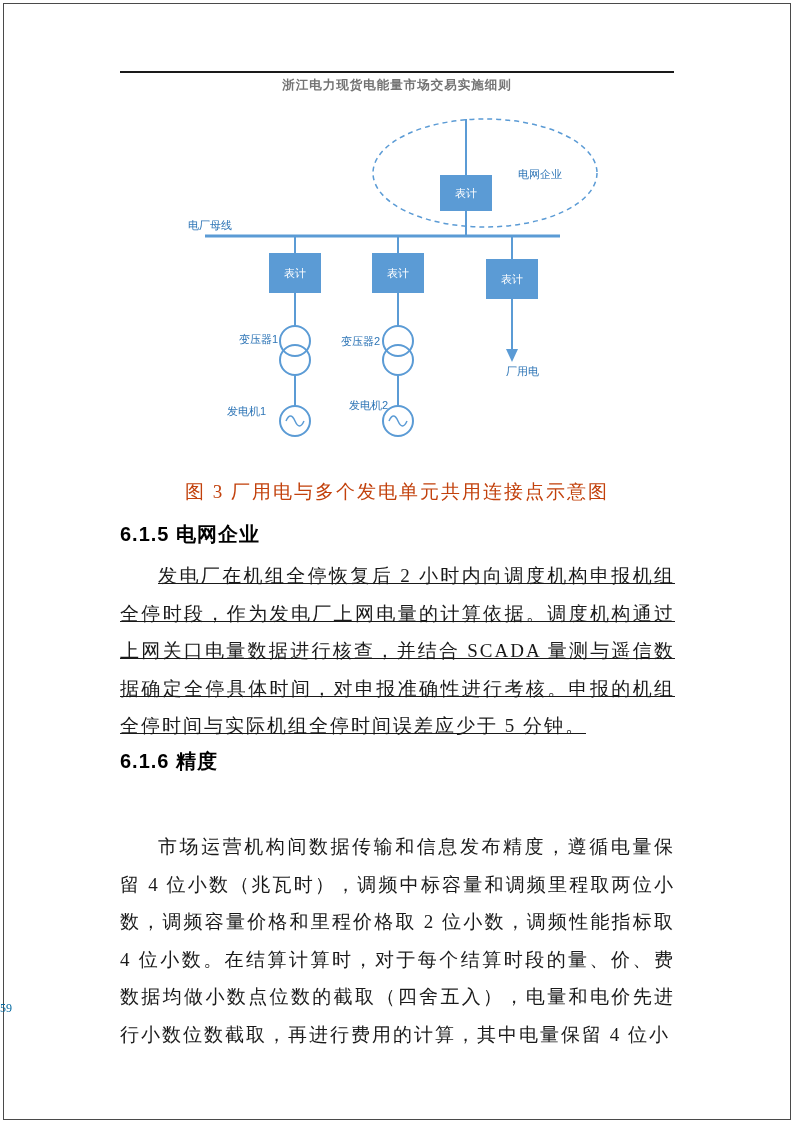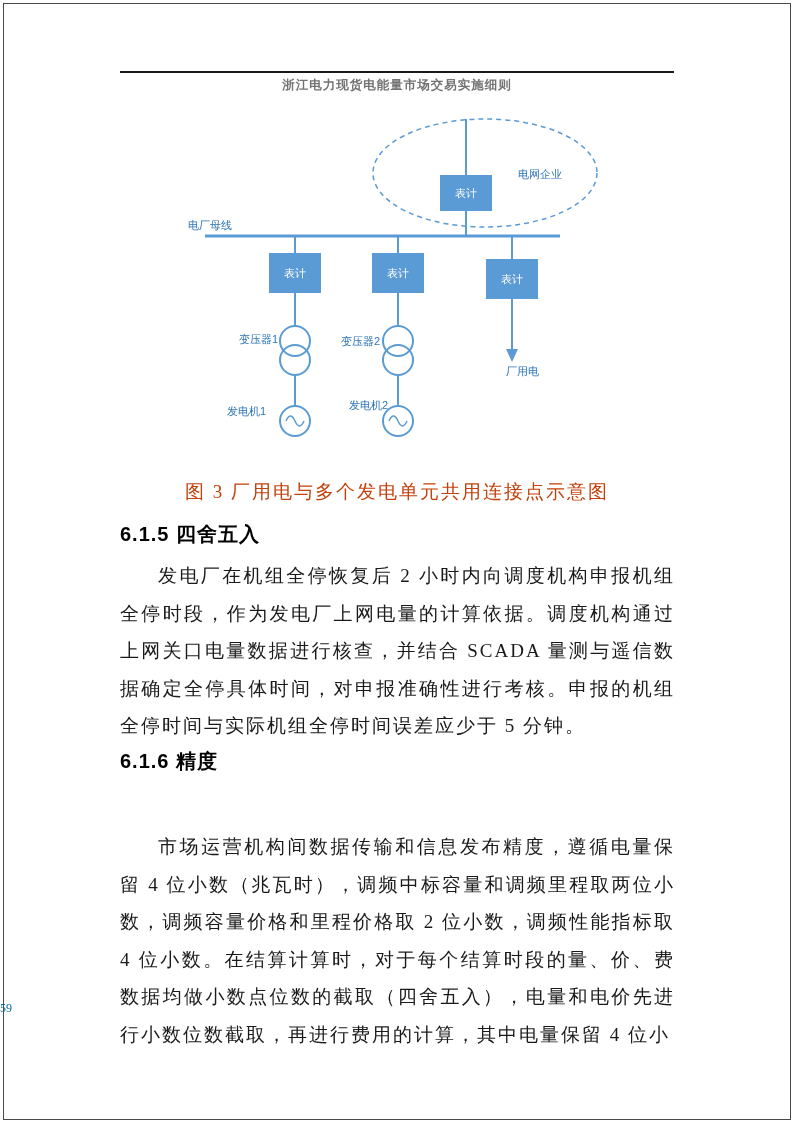--- a/index.html
+++ b/index.html
@@ -36,21 +36,21 @@
     letter-spacing:1px;
   }
   .h1pos { top:521px; }
   .h2pos { top:748px; }
   .para {
     position:absolute; left:120px; width:555px;
     font-size:19px; line-height:37.6px; letter-spacing:2px;
     text-align:justify; text-justify:inter-character;
     text-indent:2em; color:#1a1a1a;
   }
-  .p1pos { top:557px; }
+  .p1pos { top:557px;text-decoration:underline; }
   .p2pos { top:828px; }
   .page-number {
     position:absolute; top:1001px; left:0; width:100%;
     text-align:left; font-size:12px; color:#0369a1;
   }
   svg text { font-family:"Liberation Sans", sans-serif; }
 </style>
 </head>
 <body>
 
@@ -106,21 +106,21 @@
       <text x="158" y="231" font-size="11" fill="#2e75b6" text-anchor="end">变压器1</text>
       <text x="260" y="233" font-size="11" fill="#2e75b6" text-anchor="end">变压器2</text>
       <text x="146" y="303" font-size="11" fill="#2e75b6" text-anchor="end">发电机1</text>
       <text x="268" y="297" font-size="11" fill="#2e75b6" text-anchor="end">发电机2</text>
       <text x="386" y="263" font-size="11" fill="#2e75b6">厂用电</text>
     </svg>
   </div>
 
   <div class="caption">图 3 厂用电与多个发电单元共用连接点示意图</div>
 
-  <div class="sec-heading h1pos">6.1.5 四舍五入</div>
+  <div class="sec-heading h1pos">6.1.5 电网企业</div>
   <p class="para p1pos">发电厂在机组全停恢复后 2 小时内向调度机构申报机组全停时段，作为发电厂上网电量的计算依据。调度机构通过上网关口电量数据进行核查，并结合 SCADA 量测与遥信数据确定全停具体时间，对申报准确性进行考核。申报的机组全停时间与实际机组全停时间误差应少于 5 分钟。</p>
 
   <div class="sec-heading h2pos">6.1.6 精度</div>
   <p class="para p2pos">市场运营机构间数据传输和信息发布精度，遵循电量保留 4 位小数（兆瓦时），调频中标容量和调频里程取两位小数，调频容量价格和里程价格取 2 位小数，调频性能指标取 4 位小数。在结算计算时，对于每个结算时段的量、价、费数据均做小数点位数的截取（四舍五入），电量和电价先进行小数位数截取，再进行费用的计算，其中电量保留 4 位小</p>
 
   <div class="page-number">59</div>
 
 </div>
 
 </body></html>

